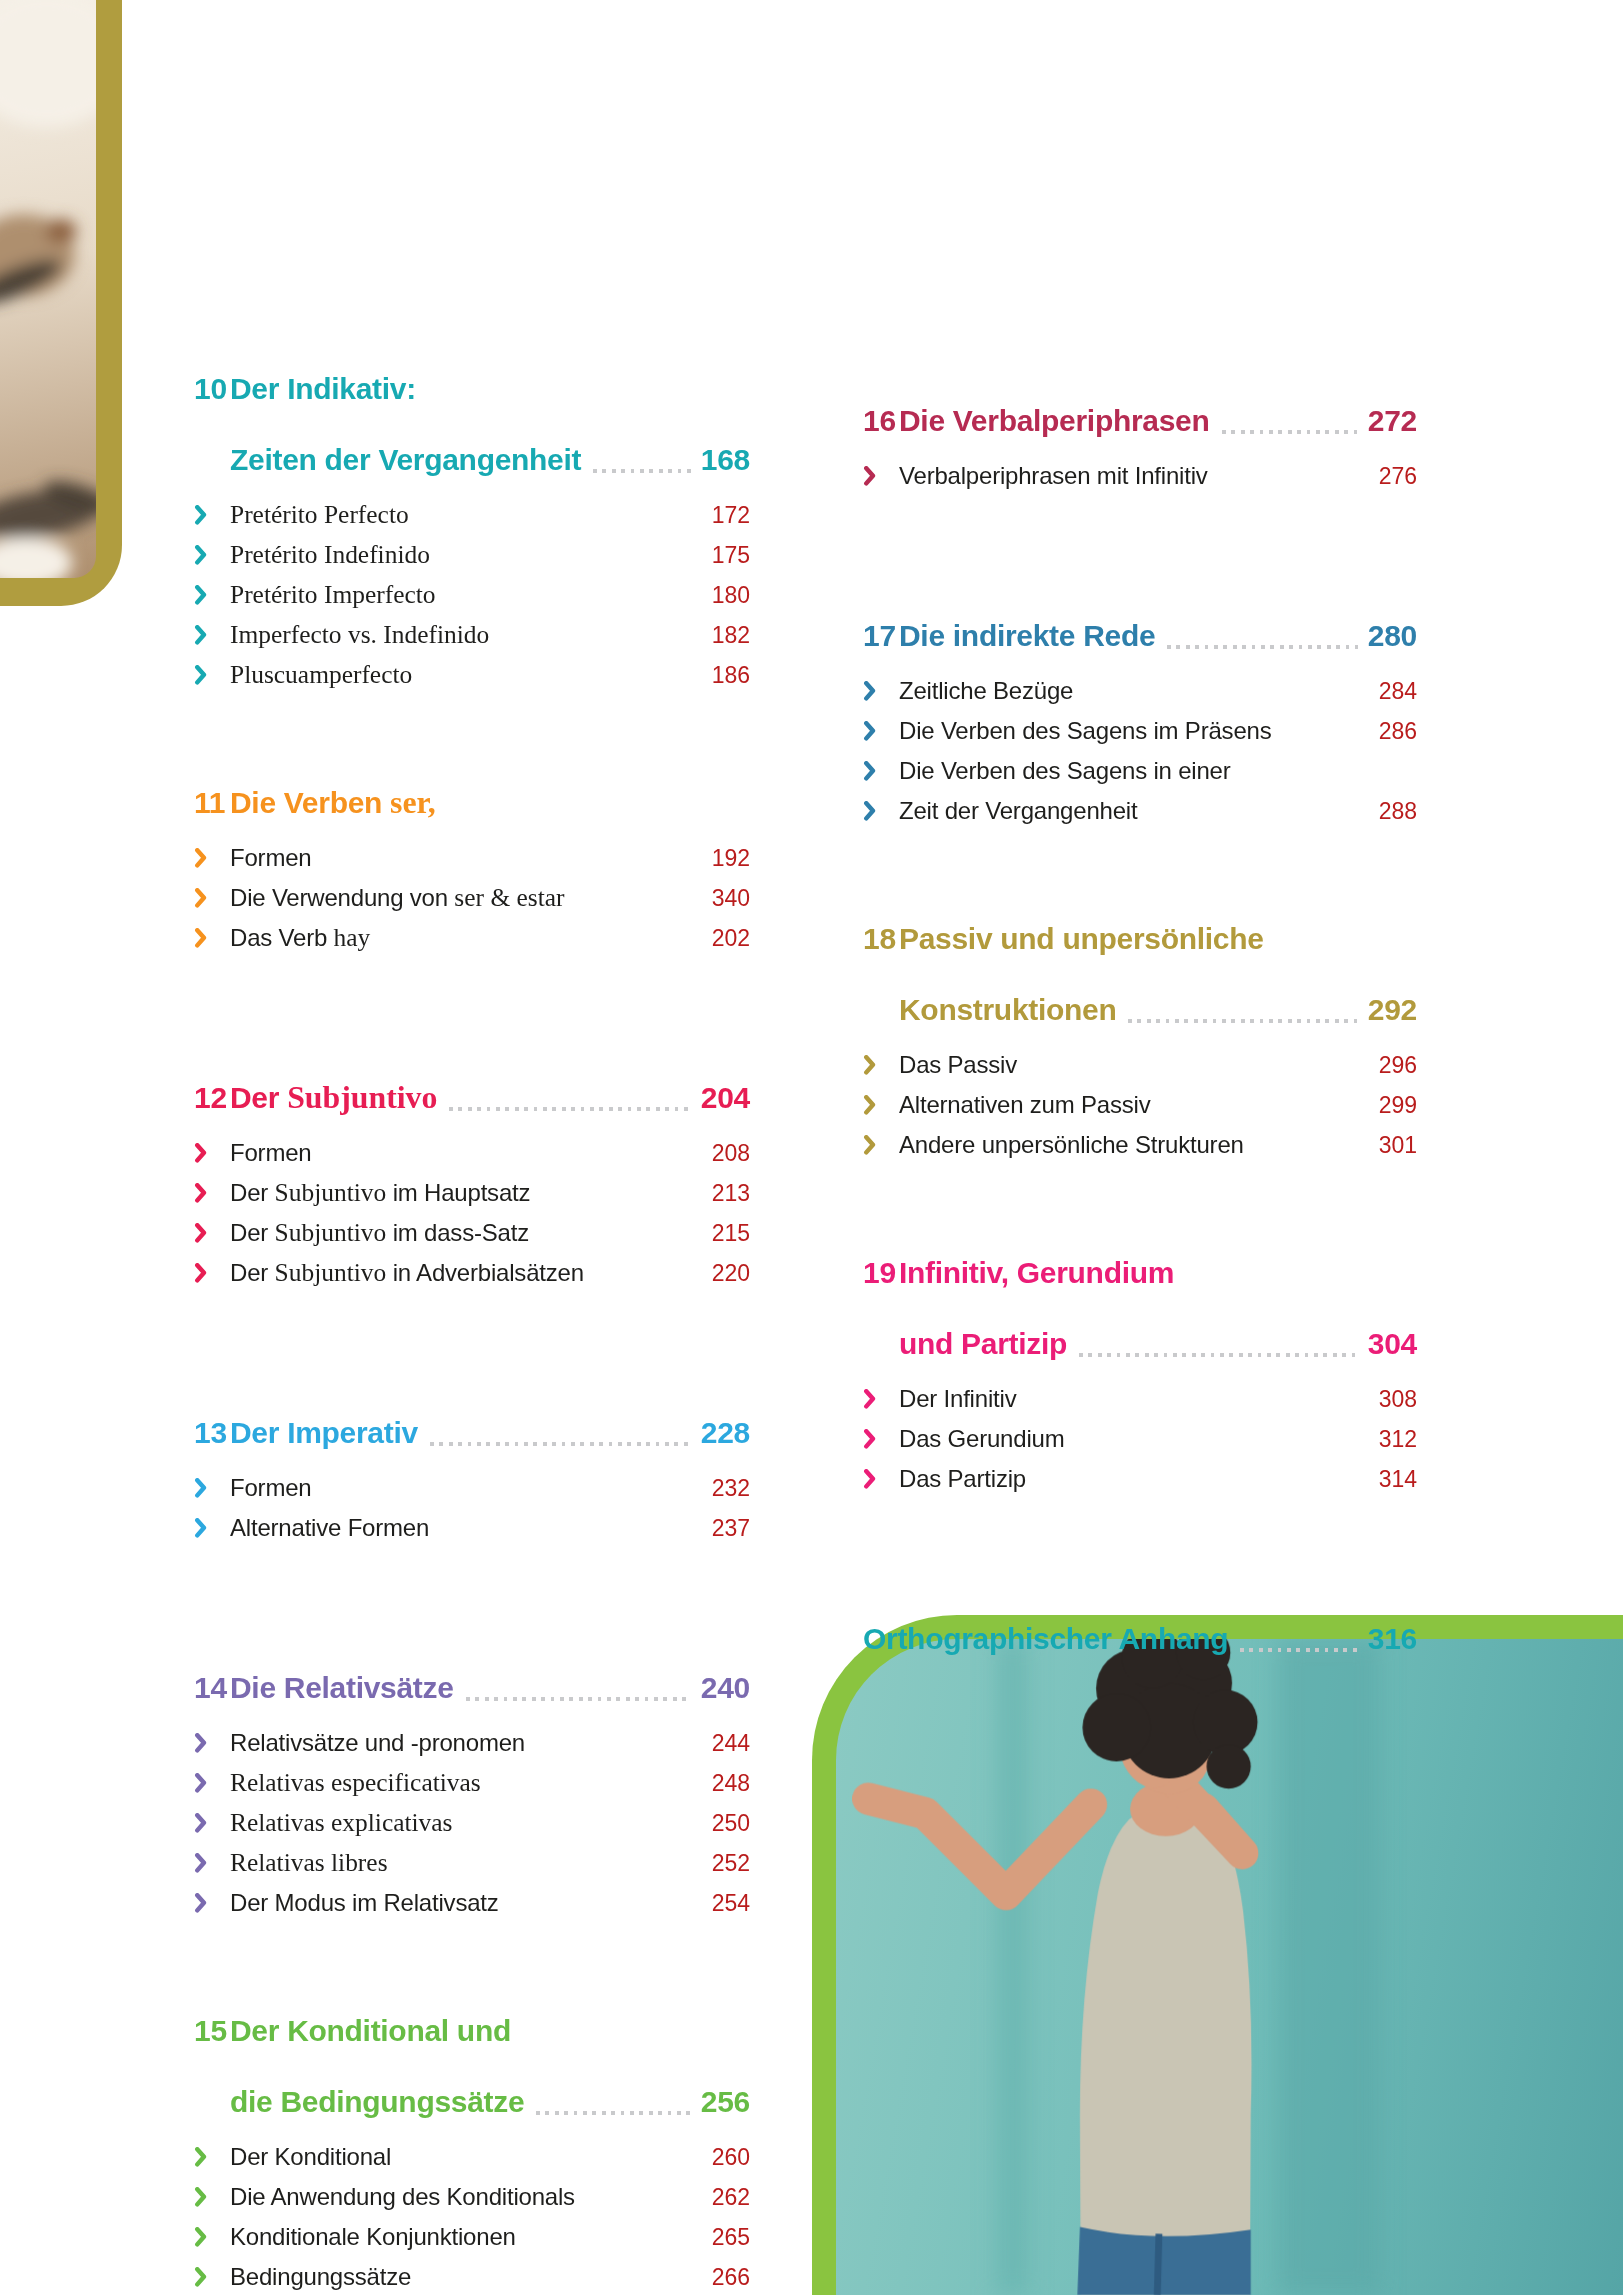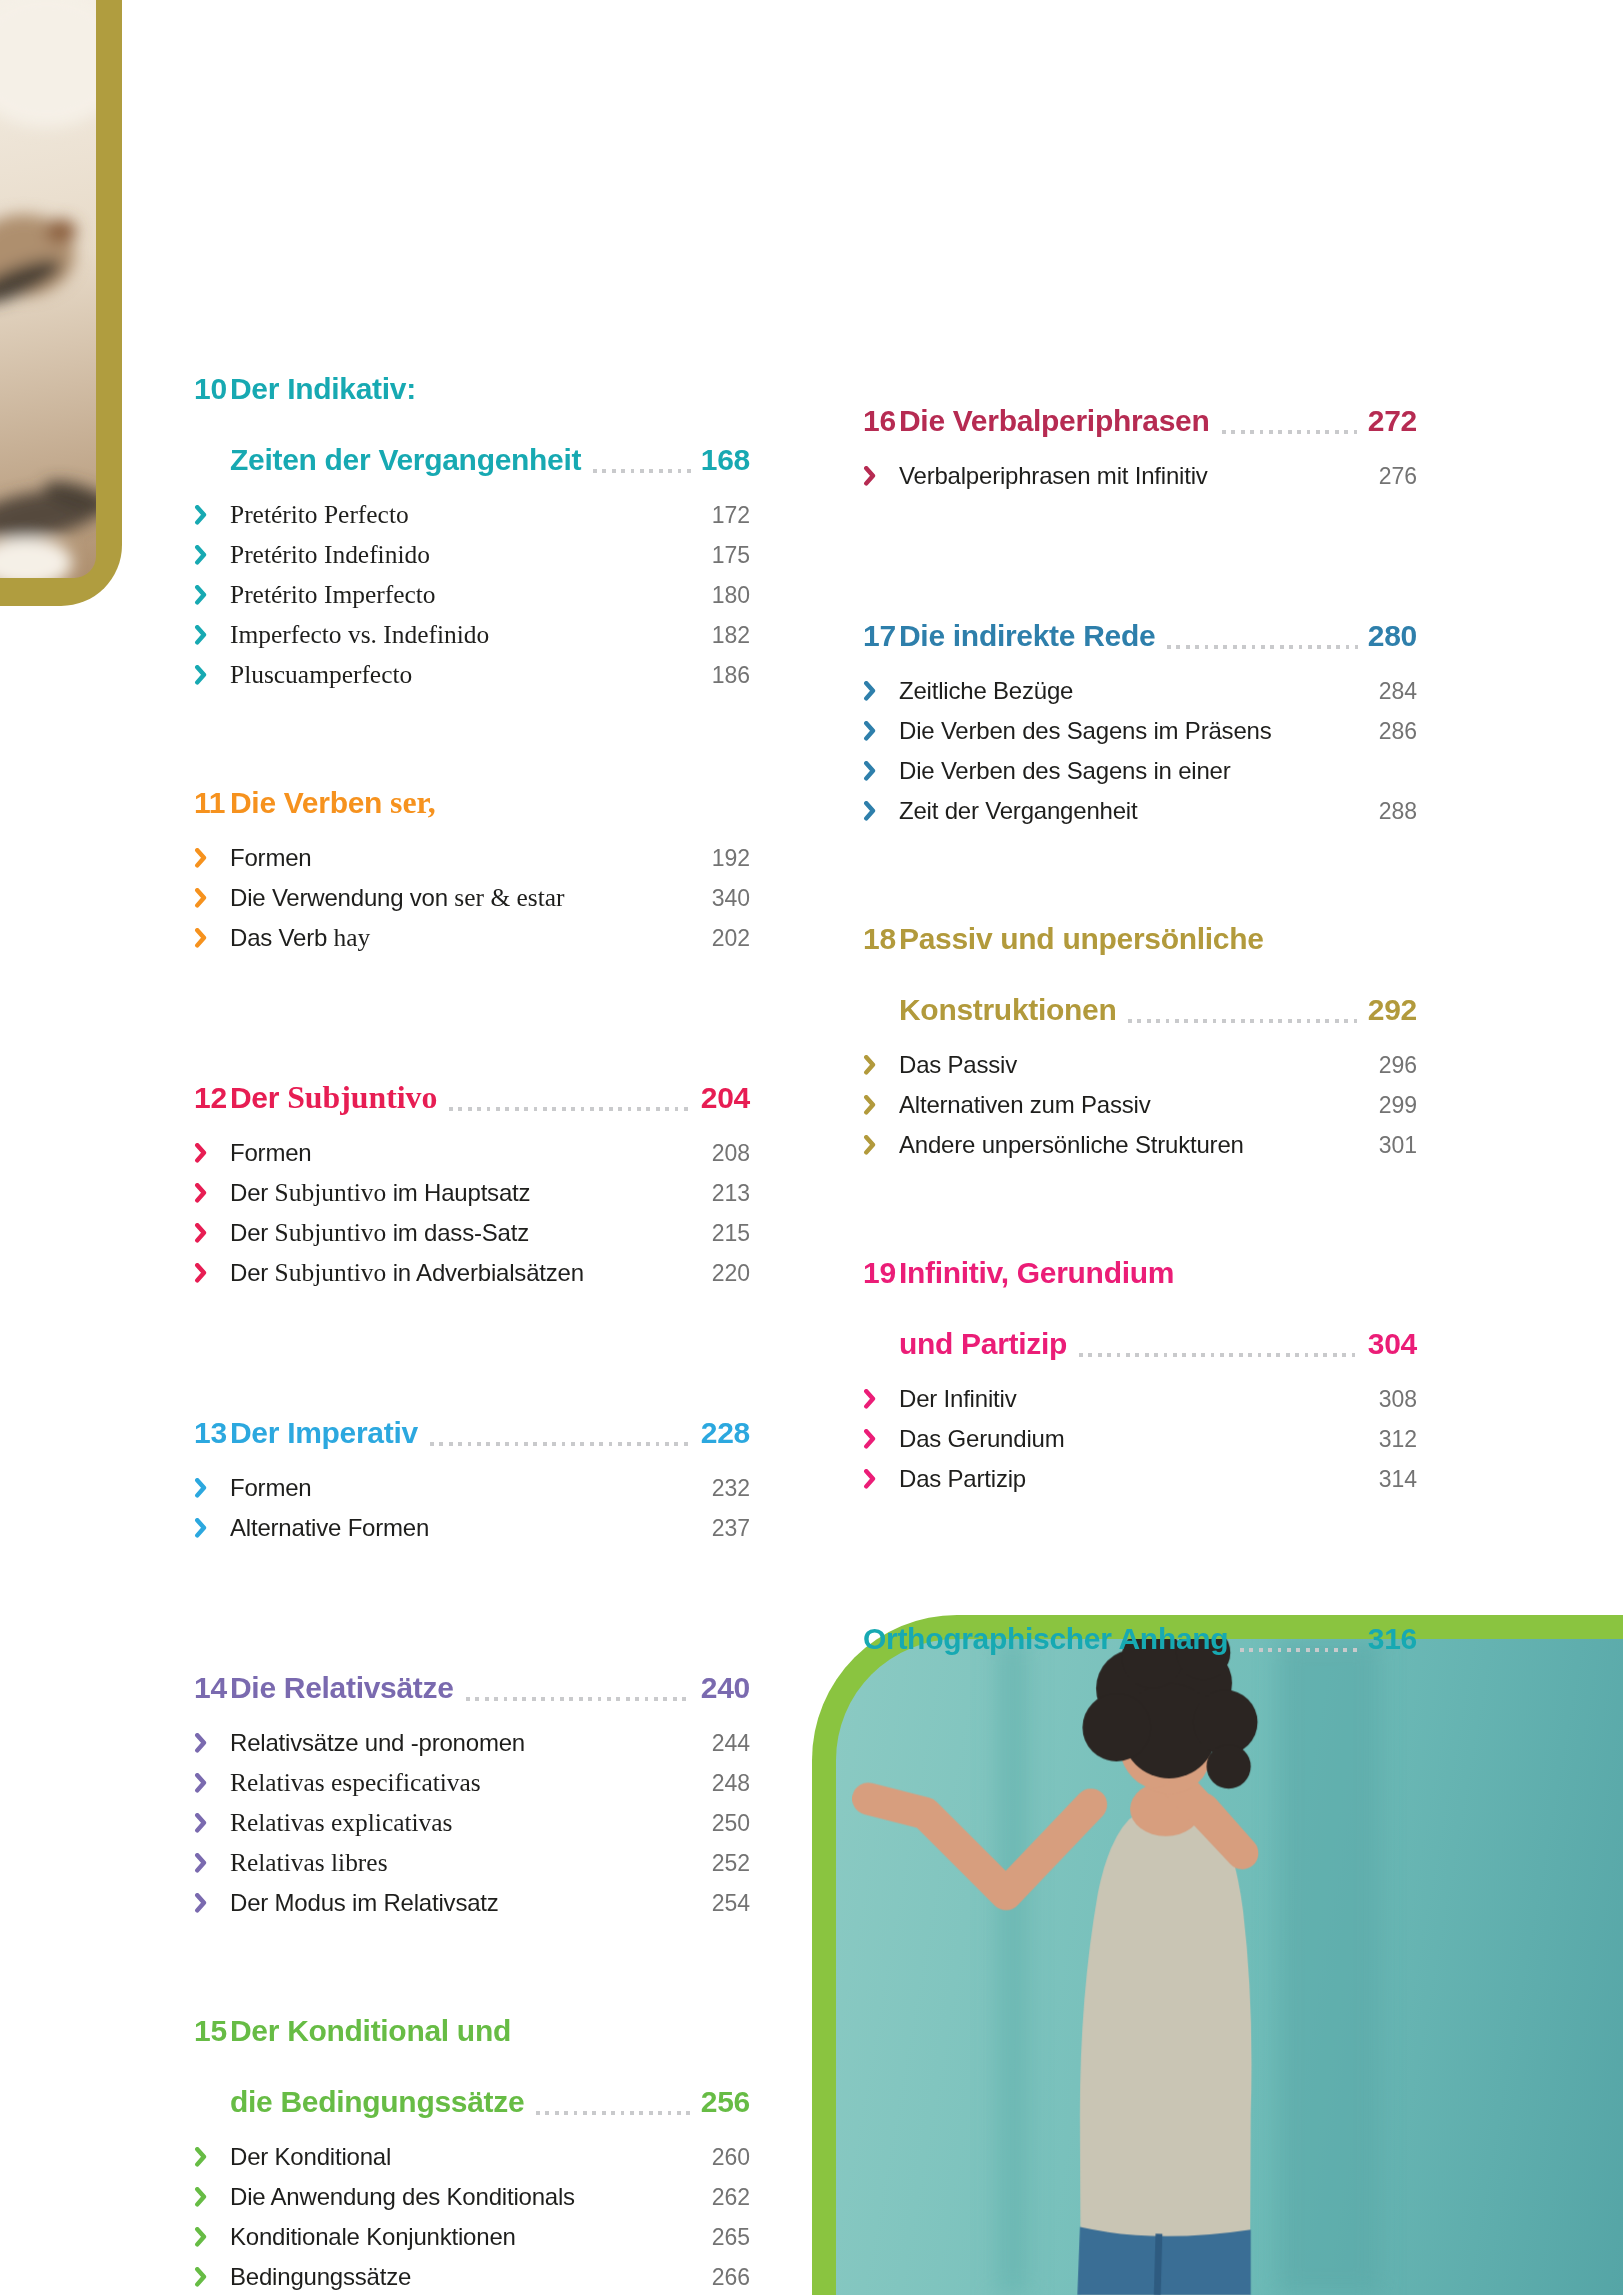--- a/index.html
+++ b/index.html
@@ -36,21 +36,21 @@
   .serif{font-family:"Liberation Serif", serif; font-size:1.06em; letter-spacing:0;}
   .leader{flex:1 1 auto; align-self:flex-end; height:4.3px; min-width:22px; margin:0 10.2px 6px 12px;
           background:repeating-linear-gradient(90deg, var(--leader) 0 3.8px, transparent 3.8px 9.4px);}
   .hpage{flex:none;margin-top:32px;}
 
   .entries{margin-top:16px;}
   .entry{display:flex; align-items:center; height:40px; font-size:24px; color:#1E1E1C;}
   .chev{flex:none; width:36px;}
   .chev-svg{width:12.8px; height:19.6px; display:block;}
   .elabel{flex:1 1 auto; min-width:0; letter-spacing:-0.2px;}
-  .epage{flex:none; color:#737373; font-size:23px;}
+  .epage{flex:none; color:#b91c1c; font-size:23px;}
 </style>
 </head>
 <body>
 
 <div class="page" style="--leader: #C9CACC;">
 
   <div class="photo-tl" style="background: rgb(176, 157, 63); --tl-base: #E7DAC8; --tl-light: #F5F0E7; --tl-mid: #AE8F6E; --tl-dark: #4A4036;">
     <div class="img">
       <svg viewBox="0 0 113 680" preserveAspectRatio="none">
         <defs>

